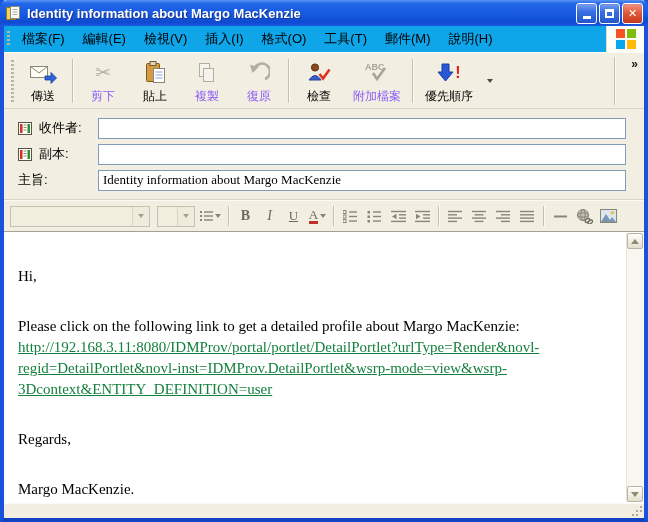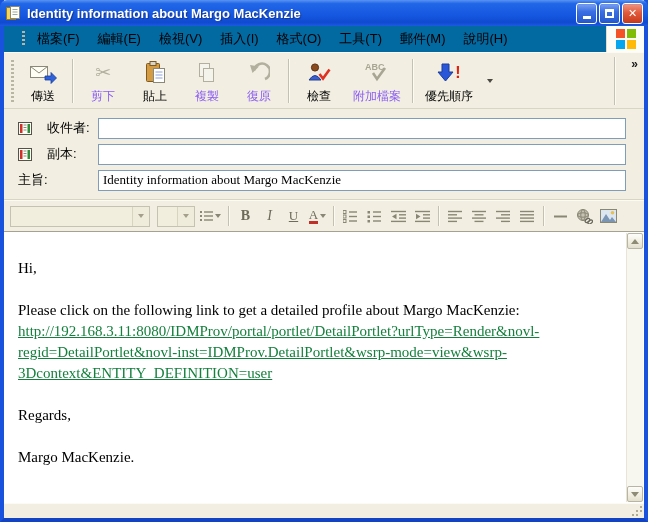--- a/index.html
+++ b/index.html
@@ -26,21 +26,21 @@
     width:21px;height:21px;border-radius:3px;border:1px solid #fff;
     display:flex;align-items:center;justify-content:center;
     color:#fff;font-size:11px;font-weight:bold;
     background:linear-gradient(180deg,#7ba1f0 0%,#3a6fe4 40%,#2458cc 100%);
     box-shadow:inset 0 0 1px #1a3a9a;
   }
   .wbtn.close{background:linear-gradient(180deg,#f09784 0%,#e25b3c 45%,#c83a1c 100%);}
   .glyph-min{display:block;width:8px;height:3px;background:#fff;margin-top:9px;}
   .glyph-max{display:block;width:9px;height:9px;border:2px solid #fff;border-top-width:3px;}
   
-  .menubar{height:26px;flex:0 0 26px;display:flex;align-items:center;position:relative;padding-left:15px;background:#0369a1;}
+  .menubar{height:26px;flex:0 0 26px;display:flex;align-items:center;position:relative;padding-left:0;background:#0ea5e9;}
   .vgrip{width:3px;height:16px;margin:0 3px;background:repeating-linear-gradient(180deg,#b9b5a3 0 2px,transparent 2px 4px);}
   .menu-item{padding:4px 9px;font-size:13px;color:#000;white-space:nowrap;}
   .winlogo{
     position:absolute;right:0;top:0;width:38px;height:26px;background:#fdfdf8;
     display:flex;align-items:center;justify-content:center;border-left:1px solid #e2deca;
   }
   .flag{display:grid;grid-template-columns:9px 9px;grid-template-rows:9px 9px;gap:2px;}
   .flag i{display:block;}
   .flag .r{background:#f35325}.flag .g{background:#81bc06}.flag .b{background:#05a6f0}.flag .y{background:#ffba08}
   
@@ -58,21 +58,21 @@
   .tb-btn.disabled .tb-label{color:#8b5cf6;}
   .tb-sep{width:2px;height:44px;margin:0 3px;border-left:1px solid #c5c1b0;border-right:1px solid #fbfaf4;}
   .drop-arrow{width:0;height:0;border-left:3px solid transparent;border-right:3px solid transparent;border-top:4px solid #4a4a42;}
   .priority-drop{width:13px;height:44px;display:flex;align-items:center;justify-content:center;margin-left:2px;}
   .tb-overflow{position:absolute;right:6px;top:4px;font-size:12px;font-weight:bold;color:#1a1a1a;}
   .tb-right-sep{position:absolute;right:28px;top:4px;width:2px;height:48px;border-left:1px solid #c5c1b0;border-right:1px solid #fbfaf4;}
   .excl{color:#e02212;font-weight:bold;font-size:16px;line-height:16px;}
   
   .fields{flex:0 0 86px;padding:6px 18px 4px 14px;border-bottom:1px solid #d9d5c3;background:#f2efe2;}
   .frow{display:flex;align-items:center;height:22px;margin:2px 0 4px;}
-  .flabel{width:80px;flex:0 0 80px;display:flex;align-items:center;gap:13px;font-size:13px;color:#000;}
+  .flabel{width:80px;flex:0 0 80px;display:flex;align-items:center;gap:5px;font-size:13px;color:#000;}
   .flabel.noicon{padding-left:0;text-align:right;}
   .finput{
     flex:1;height:21px;border:1px solid #7f9db9;background:#fff;
     font-family:"Liberation Serif","DejaVu Serif",serif;font-size:13px;padding:1px 4px;outline:none;
   }
   
   .fmtbar{
     height:31px;flex:0 0 31px;display:flex;align-items:center;gap:1px;
     padding:0 6px;background:#f2efe2;border-top:1px solid #fbfaf3;
   }
@@ -90,21 +90,21 @@
   .fb-italic{font-style:italic;font-size:14px;font-family:"Liberation Serif",serif;}
   .fb-under{text-decoration:underline;font-size:13px;font-family:"Liberation Serif",serif;}
   .fb-color{font-size:13px;font-family:"Liberation Serif",serif;border-bottom:3px solid #c03028;line-height:12px;display:flex;align-items:flex-start;}
   .fmt-combo{display:flex;align-items:center;gap:1px;}
   
   .bodyarea{flex:1;background:#fff;position:relative;border-top:1px solid #a5a293;overflow:hidden;}
   .bodytext{
     padding:26px 40px 0 14px;
     font-family:"Liberation Serif","DejaVu Serif",serif;font-size:15px;line-height:21px;color:#000;
   }
-  .bline{min-height:21px;}
+  .bline{min-height:21px;margin-top:8px;}
   .blank{height:21px;}
   .maillink{color:#15803d;text-decoration:underline;cursor:pointer;display:block;}
   .maillink span{display:block;}
   
   .scrollbar{position:absolute;top:1px;right:1px;bottom:1px;width:17px;background:#f7f6ef;border-left:1px solid #e8e5d8;display:flex;flex-direction:column;}
   .sb-btn{
     height:16px;flex:0 0 16px;border:1px solid #b9b5a4;border-radius:2px;
     background:linear-gradient(180deg,#fdfdfa 0%,#f0eddf 60%,#e2dfcf 100%);
     display:flex;align-items:center;justify-content:center;
   }

